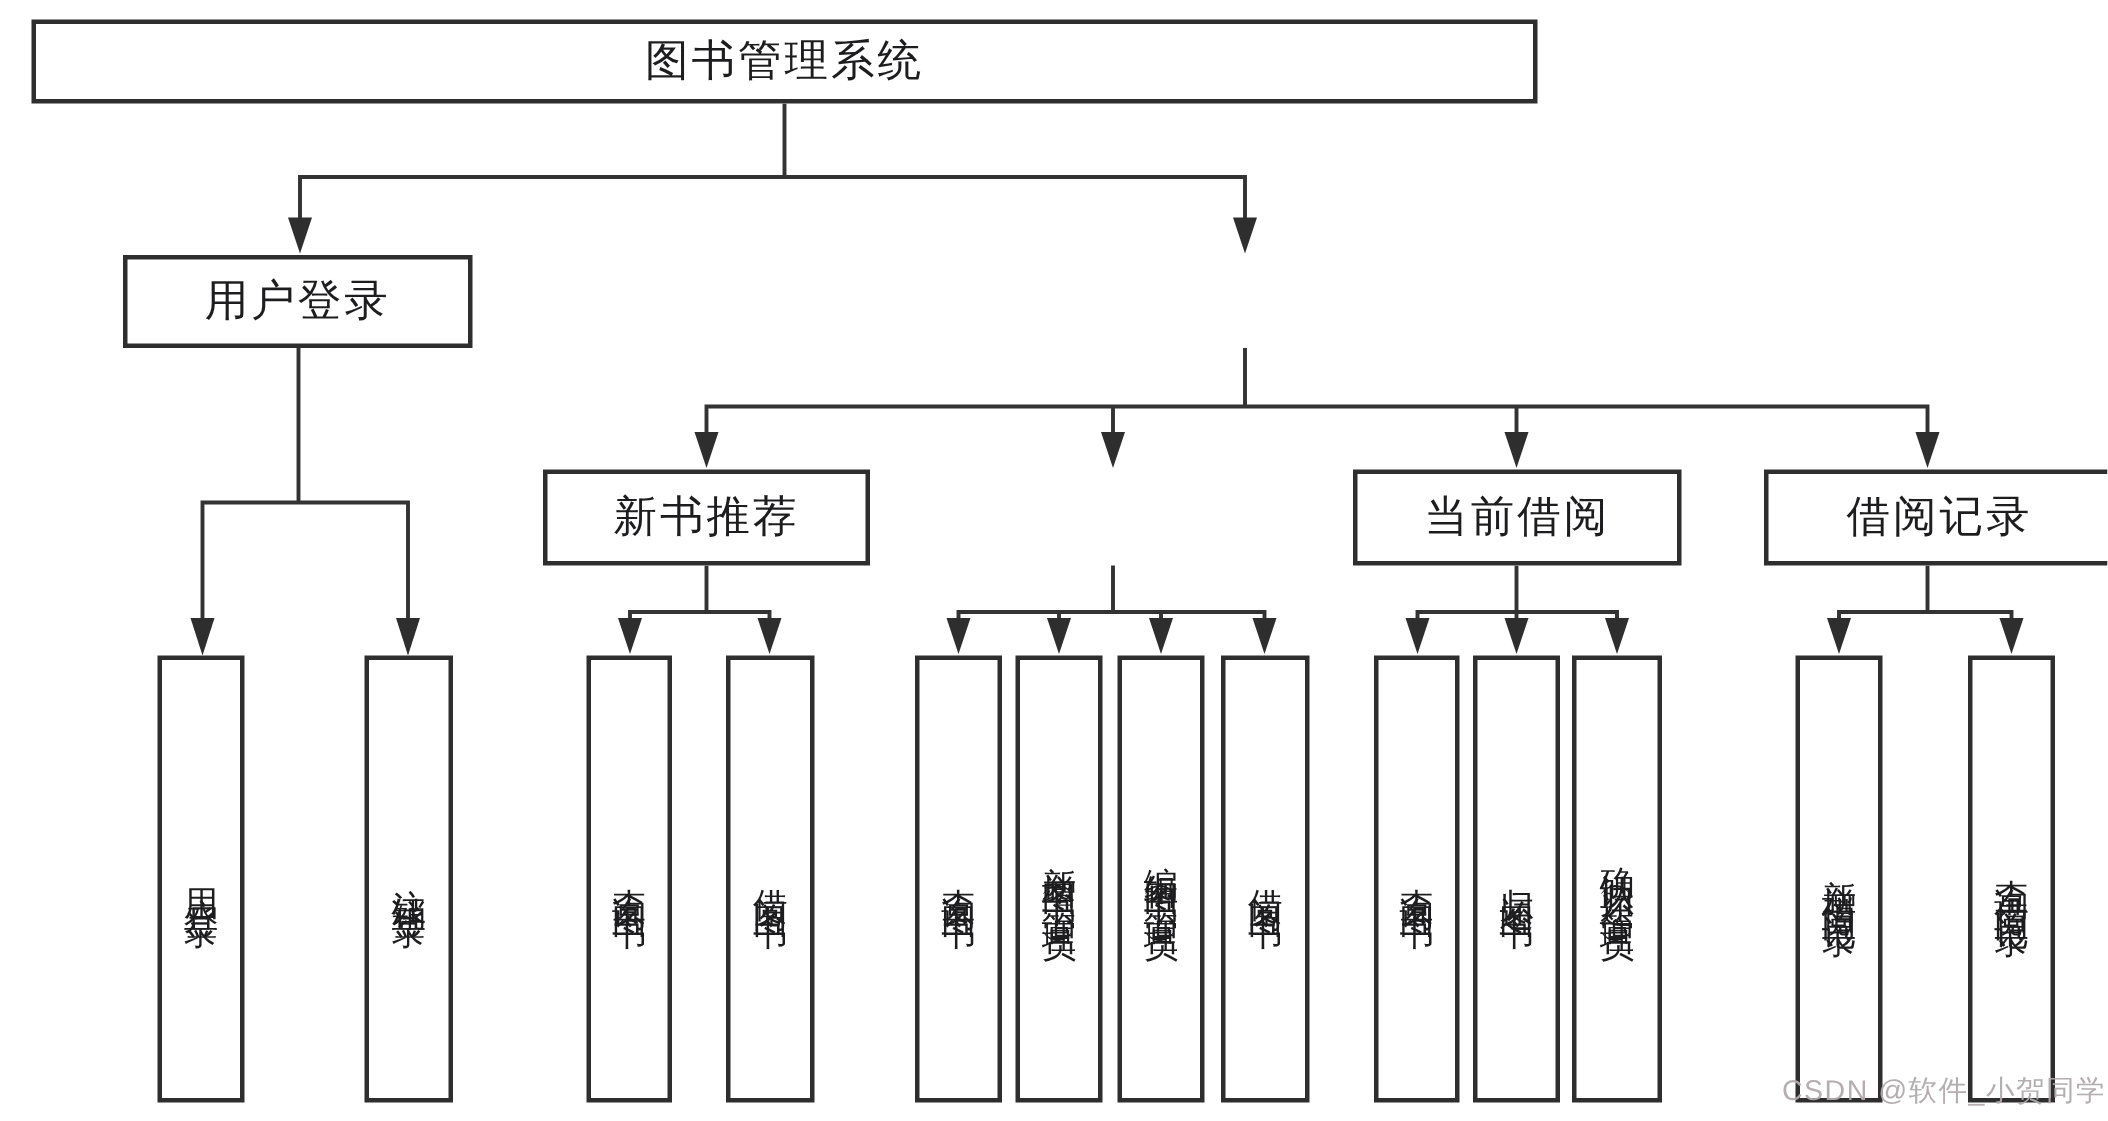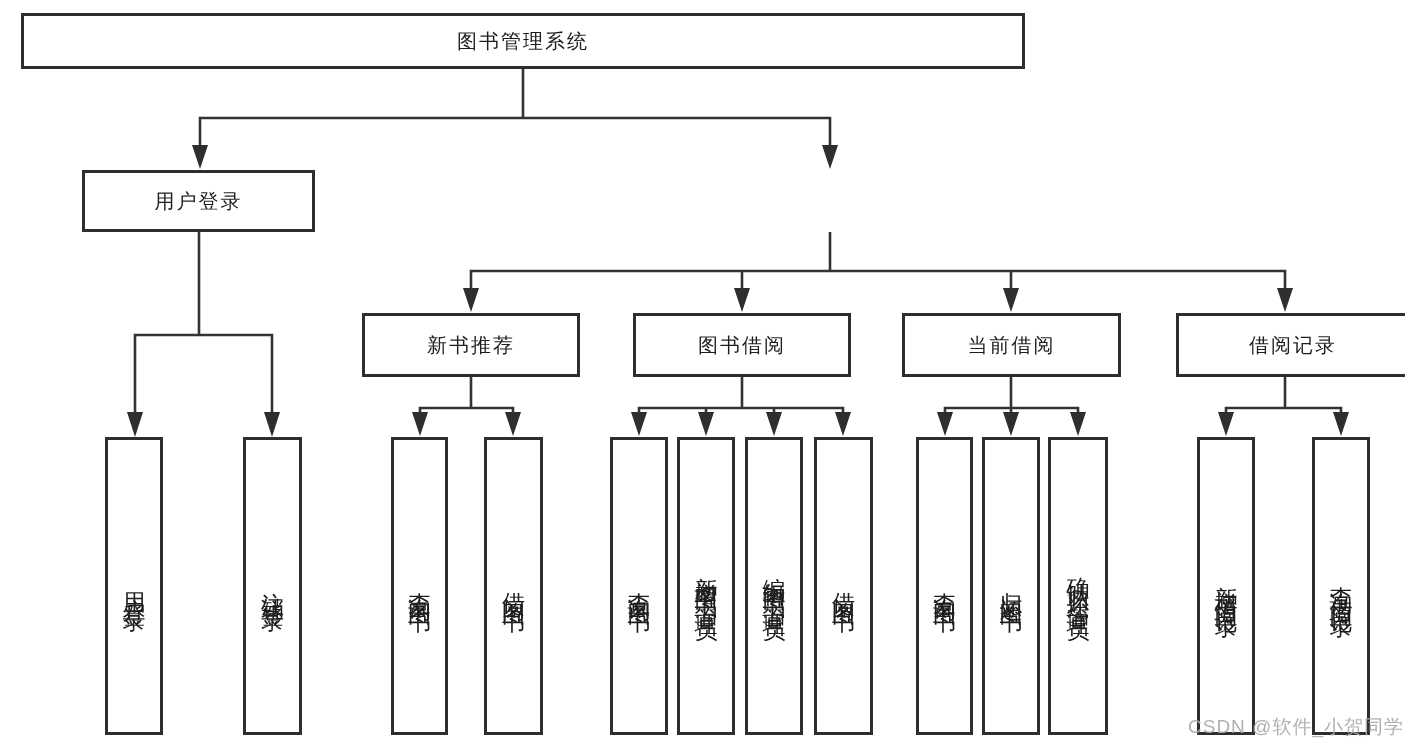--- a/index.html
+++ b/index.html
@@ -27,21 +27,21 @@
     border: 3px solid #2e2e2e;
     background: #ffffff;
     display: flex;
     align-items: center;
     justify-content: center;
     color: #1d1d1f;
     z-index: 2;
     text-align: center;
   }
   .hnode {
-    font-size: 20px;
+    font-size: 29px;
     letter-spacing: 2px;
     white-space: nowrap;
   }
   .vnode {
     font-size: 23px;
   }
   .vnode .vtext {
     writing-mode: vertical-rl;
     text-orientation: mixed;
     letter-spacing: 6px;
@@ -122,23 +122,20 @@
     <span>图书管理系统</span>
   </div>
 
   <div class="node hnode" style="left:82px; top:170px; width:233px; height:62px;">
     <span>用户登录</span>
   </div>
 
   <div class="node hnode" style="left:362px; top:313px; width:218px; height:64px;">
     <span>新书推荐</span>
   </div>
-  <div class="node hnode" style="left:633px; top:313px; width:218px; height:64px;">
-    <span>图书借阅</span>
-  </div>
   <div class="node hnode" style="left:902px; top:313px; width:219px; height:64px;">
     <span>当前借阅</span>
   </div>
   <div class="node hnode" style="left:1176px; top:313px; width:234px; height:64px;">
     <span>借阅记录</span>
   </div>
 
   <div class="node vnode" style="left:105px; top:437px; width:58px; height:298px;">
     <span class="vtext">用户登录</span>
   </div>

